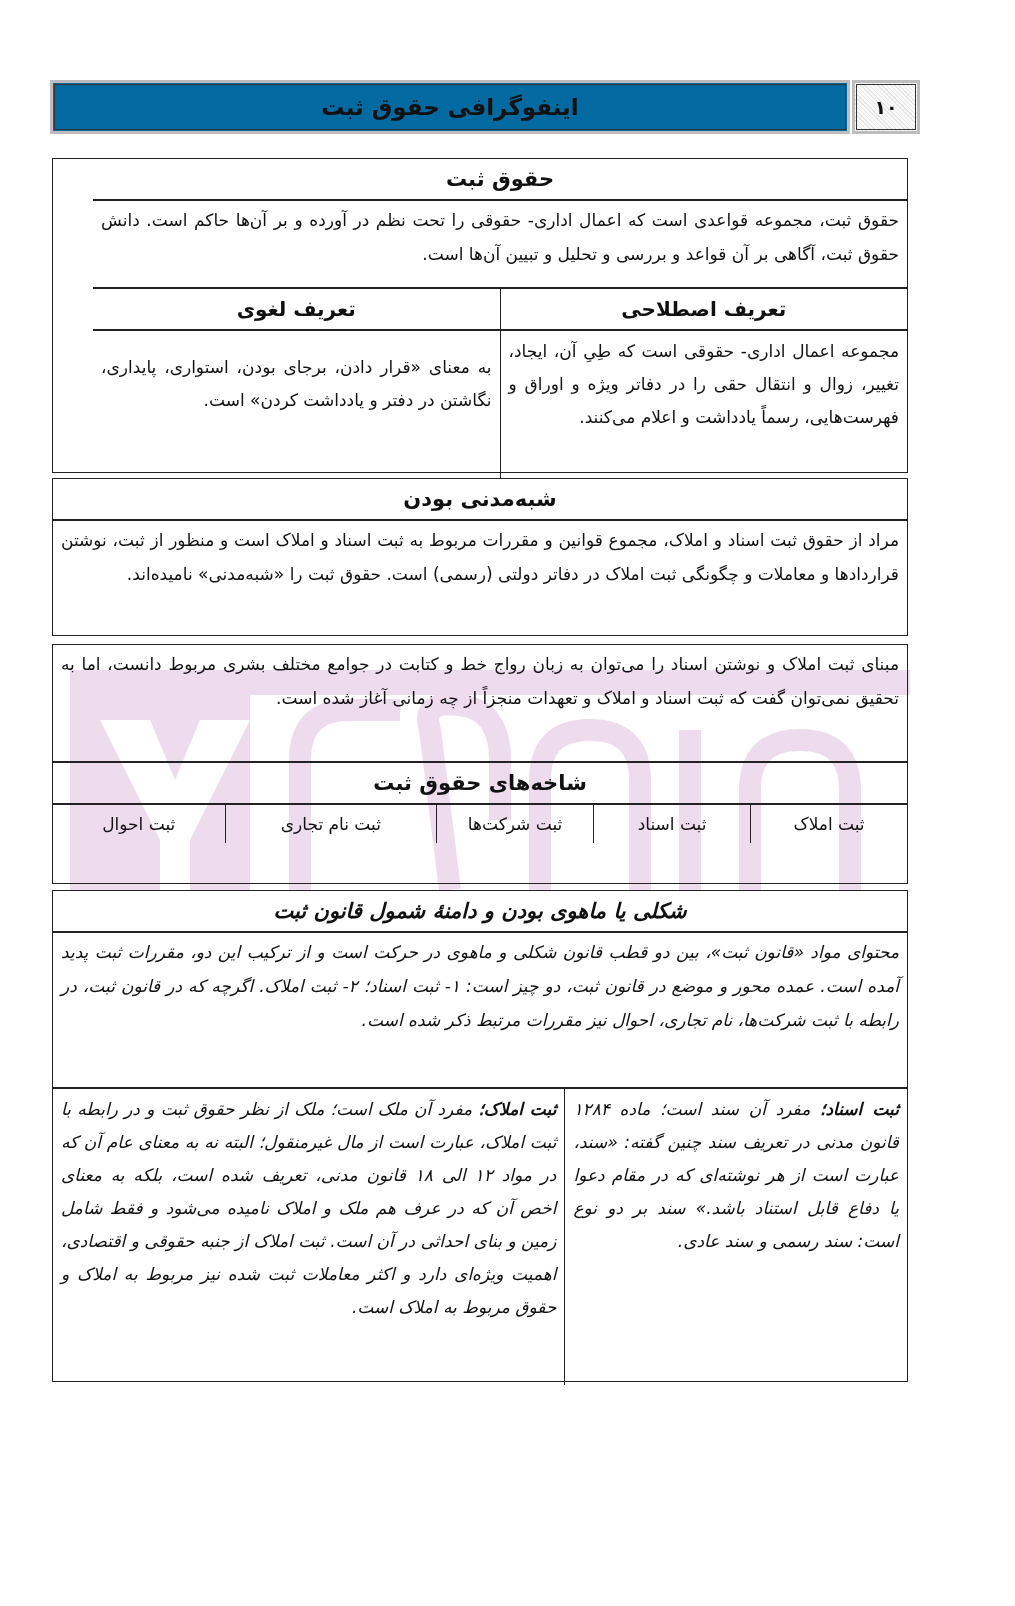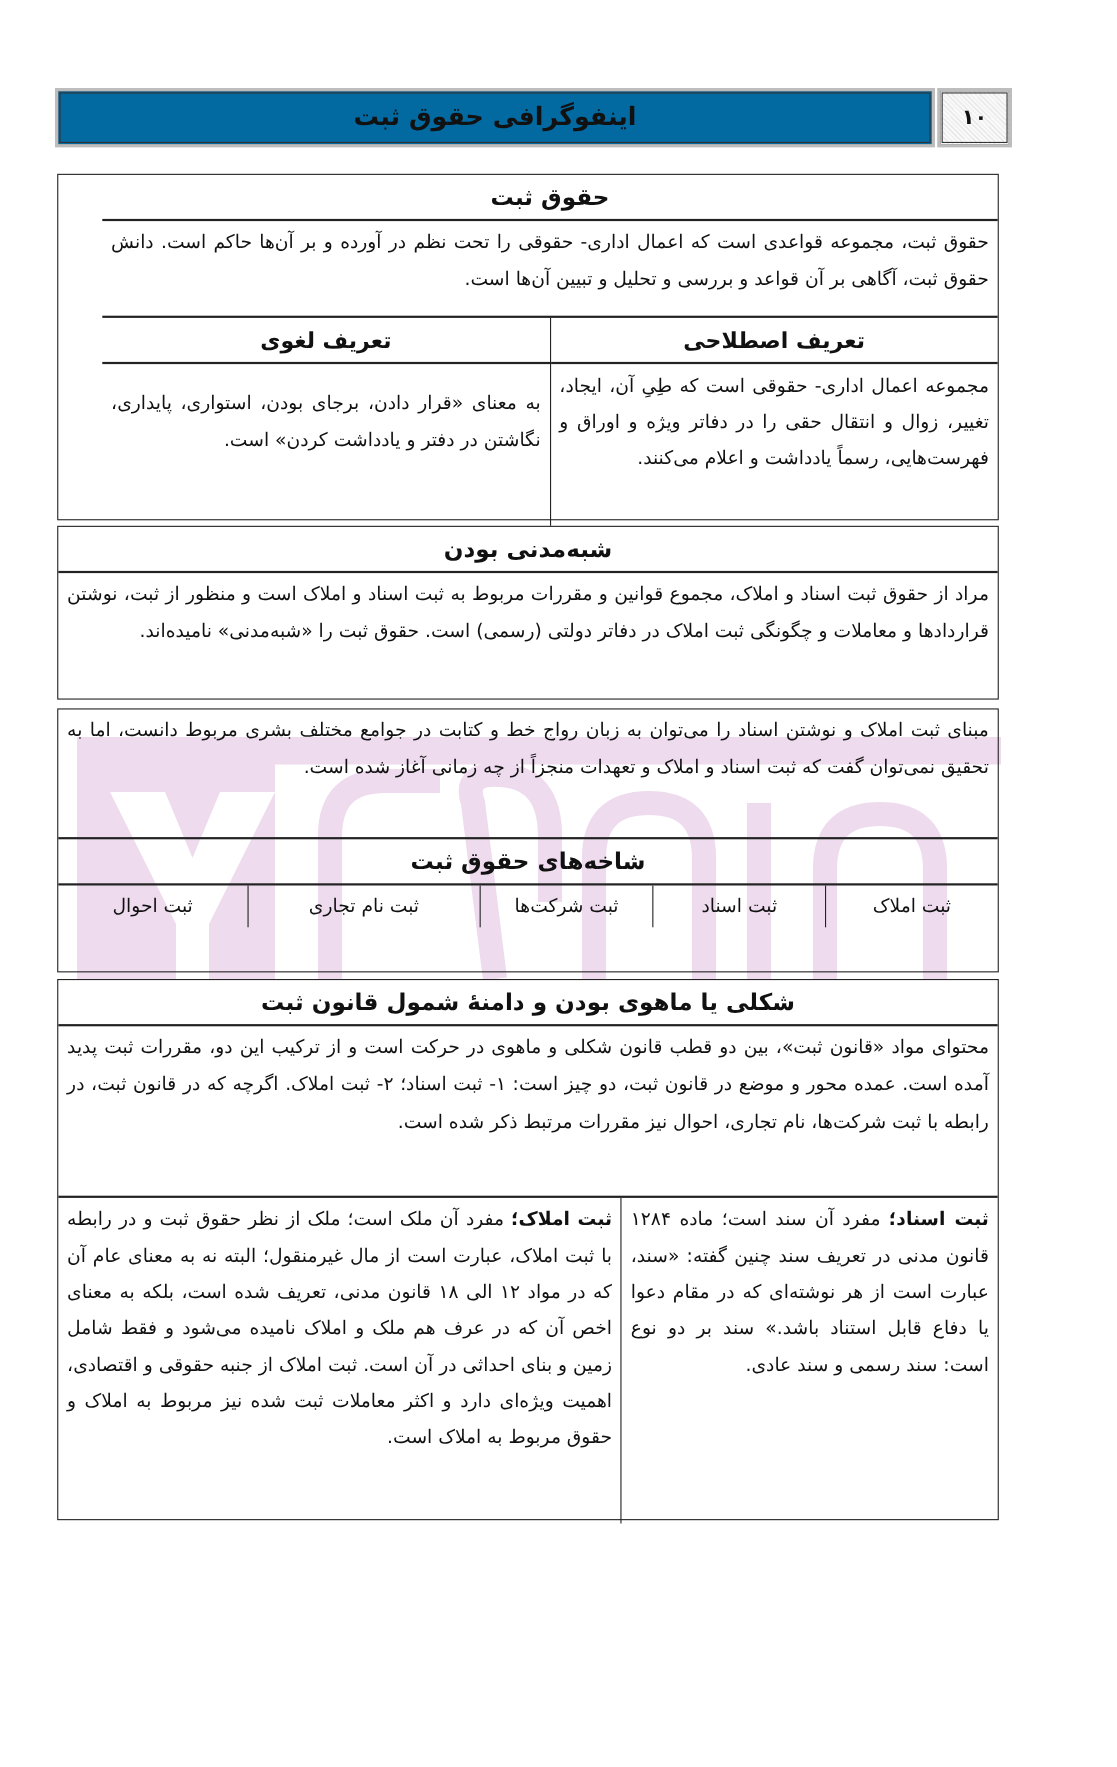--- a/index.html
+++ b/index.html
@@ -105,21 +105,21 @@
   <div class="sec-title" style="border-top:2px solid #222; border-bottom:none;">شاخه‌های حقوق ثبت</div>
   <div class="branches">
     <div class="branch">ثبت املاک</div>
     <div class="branch">ثبت اسناد</div>
     <div class="branch">ثبت شرکت‌ها</div>
     <div class="branch" style="flex:1.35;">ثبت نام تجاری</div>
     <div class="branch" style="flex:1.1;">ثبت احوال</div>
   </div>
 </div>
 
-<div class="section" style="top:890px; height:492px;">
+<div class="section" style="top:890px; height:492px;font-style:italic;">
   <div class="sec-title">شکلی یا ماهوی بودن و دامنهٔ شمول قانون ثبت</div>
   <div class="sec-body" style="height:148px;">محتوای مواد «قانون ثبت»، بین دو قطب قانون شکلی و ماهوی در حرکت است و از ترکیب این دو، مقررات ثبت پدید آمده است. عمده محور و موضع در قانون ثبت، دو چیز است: ۱- ثبت اسناد؛ ۲- ثبت املاک. اگرچه که در قانون ثبت، در رابطه با ثبت شرکت‌ها، نام تجاری، احوال نیز مقررات مرتبط ذکر شده است.</div>
   <div class="two-col" style="height:296px;">
     <div class="col" style="flex:0 0 40%;">
       <div class="col-body"><span class="bold">ثبت اسناد؛</span><span> مفرد آن سند است؛ ماده ۱۲۸۴ قانون مدنی در تعریف سند چنین گفته: «سند، عبارت است از هر نوشته‌ای که در مقام دعوا یا دفاع قابل استناد باشد.» سند بر دو نوع است: سند رسمی و سند عادی.</span></div>
     </div>
     <div class="col">
       <div class="col-body"><span class="bold">ثبت املاک؛</span><span> مفرد آن ملک است؛ ملک از نظر حقوق ثبت و در رابطه با ثبت املاک، عبارت است از مال غیرمنقول؛ البته نه به معنای عام آن که در مواد ۱۲ الی ۱۸ قانون مدنی، تعریف شده است، بلکه به معنای اخص آن که در عرف هم ملک و املاک نامیده می‌شود و فقط شامل زمین و بنای احداثی در آن است. ثبت املاک از جنبه حقوقی و اقتصادی، اهمیت ویژه‌ای دارد و اکثر معاملات ثبت شده نیز مربوط به املاک و حقوق مربوط به املاک است.</span></div>
     </div>
   </div>

